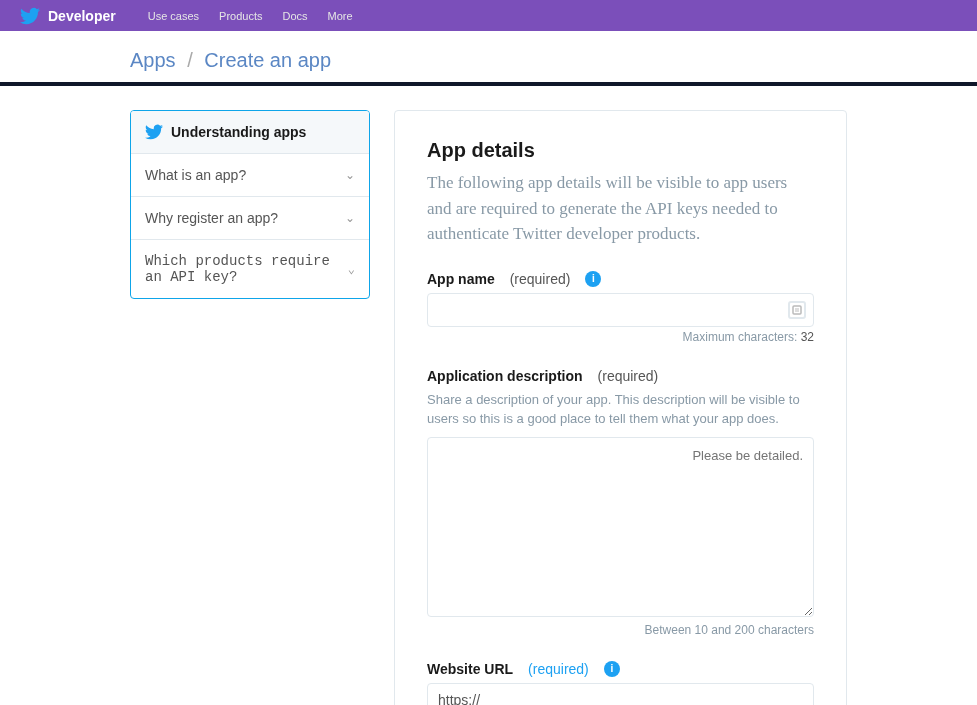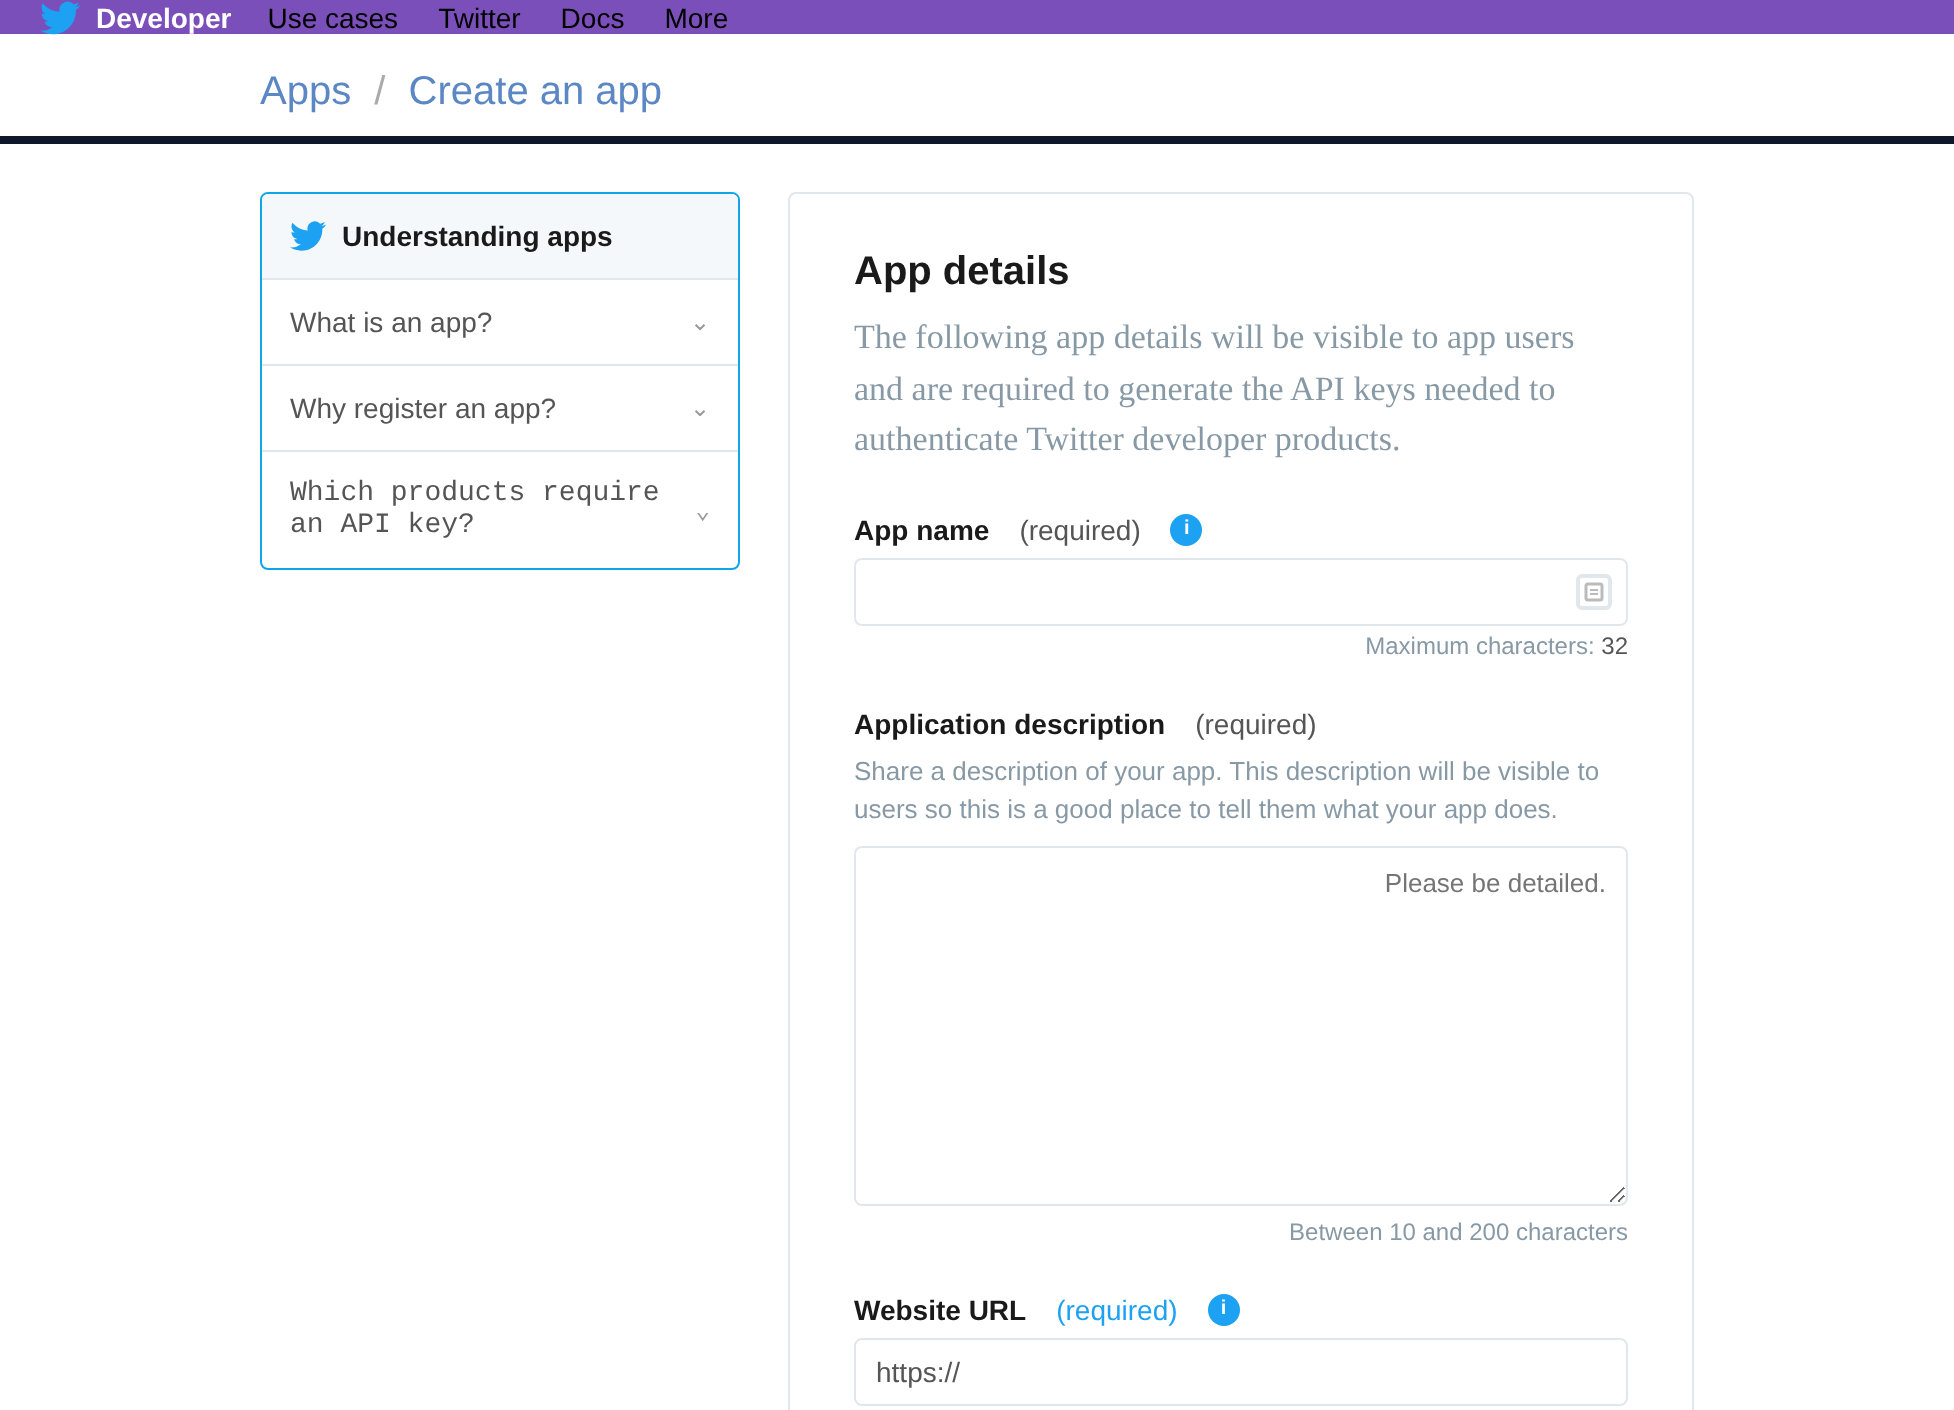--- a/index.html
+++ b/index.html
@@ -1,44 +1,44 @@
 <!DOCTYPE html>
 <html><head>
   <meta charset="utf-8">
   <style>
     * { box-sizing: border-box; margin: 0; padding: 0; }
     body { font-family: -apple-system, BlinkMacSystemFont, "Segoe UI", Helvetica, Arial, sans-serif; font-size: 14px; color: #333; background: #fff; }
 
     
     .nav-bar {
       background: #7B4FBA;
-      height: 17px;
+      height: 31px;
       display: flex;
       align-items: center;
       padding: 0 20px;
-      gap: 10px;
+      gap: 24px;
     }
     .nav-logo {
       display: flex;
       align-items: center;
       gap: 8px;
       color: #fff;
       font-weight: 600;
       font-size: 14px;
     }
     .nav-logo svg { fill: white; }
     .nav-links {
       display: flex;
       gap: 20px;
       margin-left: 8px;
     }
     .nav-link {
-      color: #000000;
+      color: #e5e5e5;
       text-decoration: none;
-      font-size: 14px;
+      font-size: 11px;
       cursor: pointer;
     }
 
     
     .breadcrumb-area {
       padding: 18px 130px 10px 130px;
       border-bottom: 4px solid #0f172a;
     }
     .breadcrumb {
       font-size: 20px;
@@ -239,21 +239,21 @@
 
 <nav class="nav-bar">
   <div class="nav-logo">
     <svg width="20" height="20" viewBox="0 0 24 24">
       <path class="twitter-bird" d="M23.954 4.569a10 10 0 0 1-2.825.775 4.958 4.958 0 0 0 2.163-2.723c-.951.555-2.005.959-3.127 1.184a4.92 4.92 0 0 0-8.384 4.482C7.691 8.094 4.066 6.13 1.64 3.161a4.822 4.822 0 0 0-.666 2.475c0 1.71.87 3.213 2.188 4.096a4.904 4.904 0 0 1-2.228-.616v.061a4.923 4.923 0 0 0 3.946 4.827 4.996 4.996 0 0 1-2.212.085 4.937 4.937 0 0 0 4.604 3.417 9.868 9.868 0 0 1-6.102 2.105c-.39 0-.779-.023-1.17-.067a13.995 13.995 0 0 0 7.557 2.209c9.054 0 13.999-7.496 13.999-13.986 0-.209 0-.42-.015-.63a9.936 9.936 0 0 0 2.46-2.548l-.047-.02z"></path>
     </svg>
     <span>Developer</span>
   </div>
   <div class="nav-links">
     <a class="nav-link">Use cases</a>
-    <a class="nav-link">Twitter</a>
+    <a class="nav-link">Products</a>
     <a class="nav-link">Docs</a>
     <a class="nav-link">More</a>
   </div>
 </nav>
 
 <div class="breadcrumb-area">
   <div class="breadcrumb">
     <a style="color:#5b87c4; text-decoration:none;">Apps</a>
     <span class="separator">/</span>
     <span class="current">Create an app</span>

